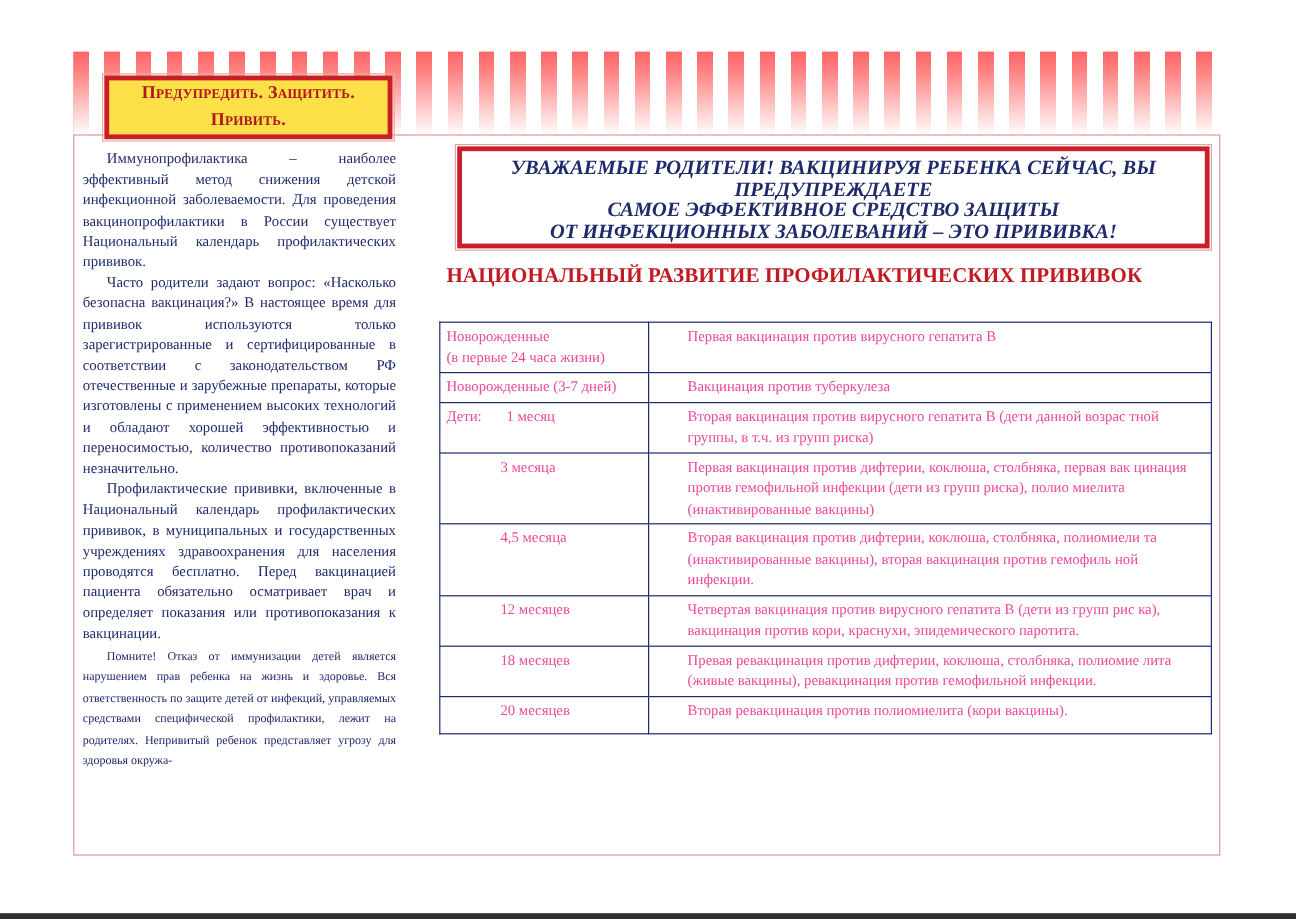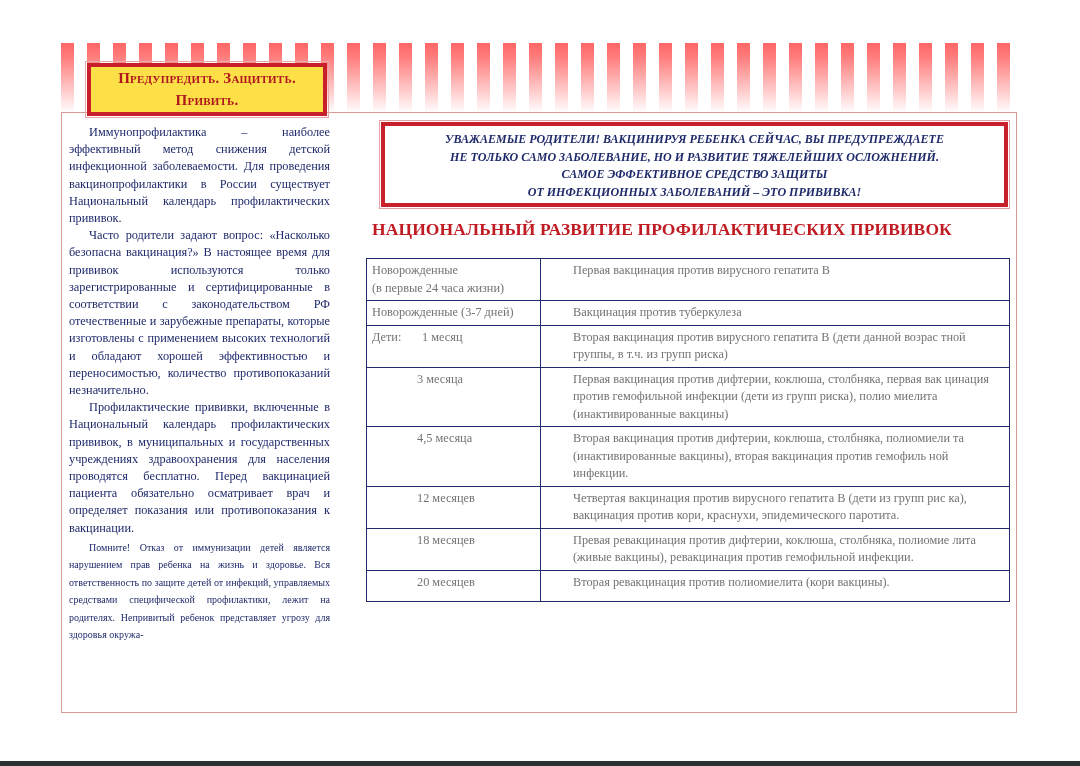--- a/index.html
+++ b/index.html
@@ -16,25 +16,25 @@
     border:4px solid #c8202a; outline:1px solid #e8a8a8; outline-offset:1px; background:#fde047;
     text-align:center; color:#b0161e; font-family:"Liberation Serif", serif; font-weight:bold;
     font-size:15px; line-height:22px; padding-top:0px; font-variant:small-caps; letter-spacing:0.2px; z-index:2; }
   .left-col { position:absolute; left:69px; top:124px; width:261px;
     font-family:"Liberation Serif", serif; font-size:12.3px; line-height:17.2px; color:#1f2a6b; text-align:justify; }
   .left-col p { margin:0; text-indent:20px; hyphens:manual; }
   .left-col p.bold { font-weight:normal; font-size:10px; line-height:17.4px; margin-top:2px; }
   .notice { position:absolute; left:381px; top:122px; width:627px; height:85px; box-sizing:border-box;
     border:4px solid #c8202a; outline:1px solid #e3a3a3; outline-offset:1px;
     text-align:center; font-family:"Liberation Serif", serif; font-style:italic; font-weight:bold;
-    font-size:12px; line-height:17.5px; color:#1f2a6b; padding-top:5px; }
+    font-size:17px; line-height:17.5px; color:#1f2a6b; padding-top:5px; }
   .heading { position:absolute; left:372px; top:219px; width:640px;
     font-family:"Liberation Serif", serif; font-weight:bold; font-size:17.5px; color:#c01a22; letter-spacing:0.1px; white-space:nowrap; }
-  table.cal { position:absolute; left:366px; top:258px; width:644px; border-collapse:collapse;
-    font-family:"Liberation Serif", serif; font-size:12.3px; line-height:17.5px; color:#737373; }
+  table.cal { position:absolute; left:366px; top:268px; width:644px; border-collapse:collapse;
+    font-family:"Liberation Serif", serif; font-size:12.3px; line-height:17.5px; color:#ec4899; }
   table.cal td { border:1.5px solid #1f2a6b; vertical-align:top; padding:3px 4px 3px 5px; }
   table.cal td.age { width:164px; }
   table.cal td.age.center { padding-left:50px; width:119px; }
   table.cal td.desc { padding-left:32px; }
   .age-prefix { display:inline-block; width:50px; }
   .bottom-bar { position:absolute; left:0; top:761px; width:1080px; height:5px; background:#2b3035; }
 </style>
 </head>
 <body>
 
@@ -48,21 +48,20 @@
 
 <div class="left-col">
   <p>Иммунопрофилактика – наиболее эффективный метод снижения детской инфекционной заболеваемости. Для проведения вакцинопрофилактики в России существует Национальный календарь профилактических прививок.</p>
   <p>Часто родители задают вопрос: «Насколько безопасна вакцинация?» В настоящее время для прививок используются только зарегистрированные и сертифицированные в соответствии с законодательством РФ отечественные и зарубежные препараты, которые изготовлены с применением высоких технологий и обладают хорошей эффективностью и переносимостью, количество противопоказаний незначительно.</p>
   <p>Профилактические прививки, включенные в Национальный календарь профилактических прививок, в муниципальных и государственных учреждениях здравоохранения для населения проводятся бесплатно. Перед вакцинацией пациента обязательно осматривает врач и определяет показания или противопоказания к вакцинации.</p>
   <p class="bold">Помните! Отказ от иммунизации детей является нарушением прав ребенка на жизнь и здоровье. Вся ответственность по защите детей от инфекций, управляемых средствами специфической профилактики, лежит на родителях. Непривитый ребенок представляет угрозу для здоровья окружа-</p>
 </div>
 
 <div class="notice">
   <div>УВАЖАЕМЫЕ РОДИТЕЛИ! ВАКЦИНИРУЯ РЕБЕНКА СЕЙЧАС, ВЫ ПРЕДУПРЕЖДАЕТЕ</div>
-  <div>НЕ ТОЛЬКО САМО ЗАБОЛЕВАНИЕ, НО И РАЗВИТИЕ ТЯЖЕЛЕЙШИХ ОСЛОЖНЕНИЙ.</div>
   <div>САМОЕ ЭФФЕКТИВНОЕ СРЕДСТВО ЗАЩИТЫ</div>
   <div>ОТ ИНФЕКЦИОННЫХ ЗАБОЛЕВАНИЙ – ЭТО ПРИВИВКА!</div>
 </div>
 
 <div class="heading">НАЦИОНАЛЬНЫЙ РАЗВИТИЕ ПРОФИЛАКТИЧЕСКИХ ПРИВИВОК</div>
 
 <table class="cal">
   <tbody>
     <tr>
       <td class="age">

